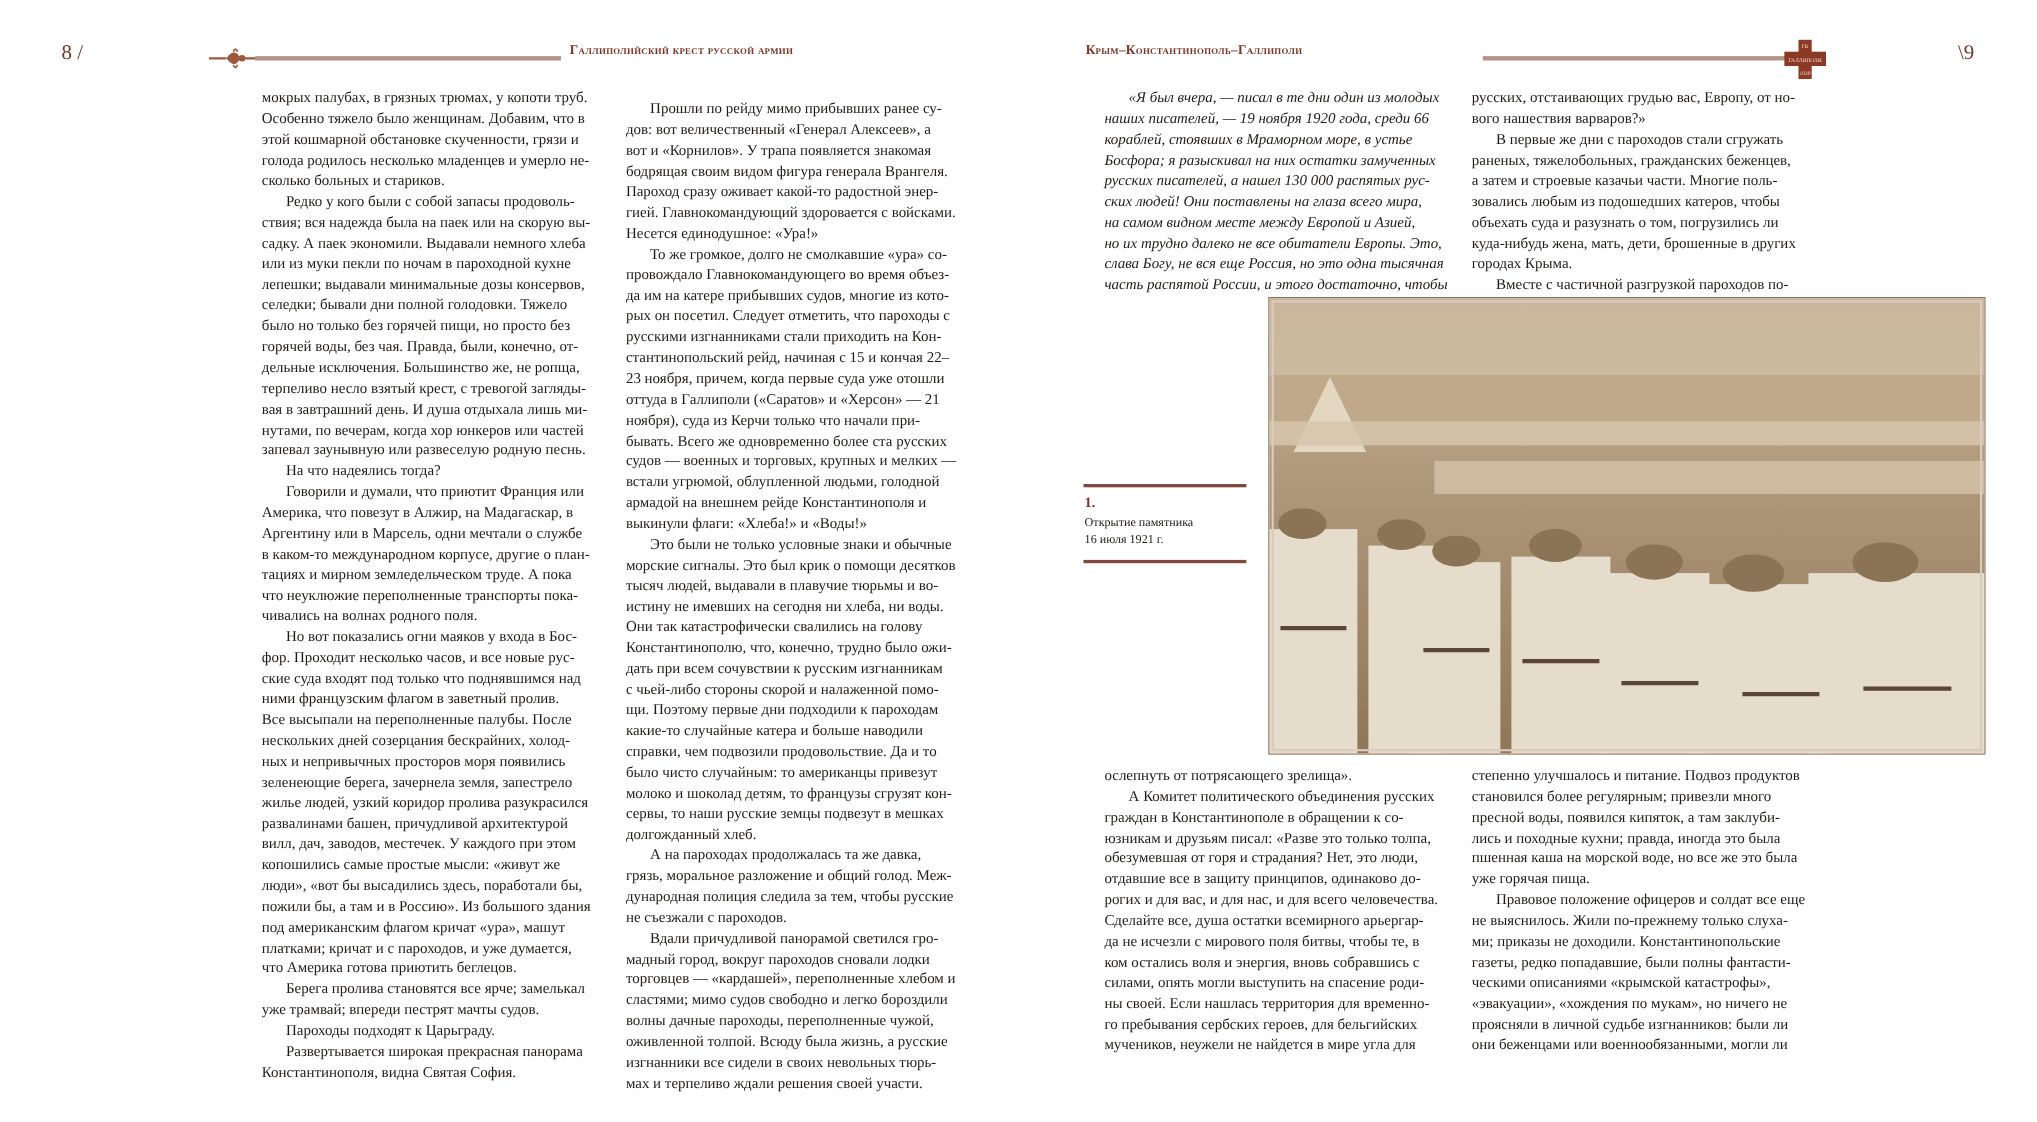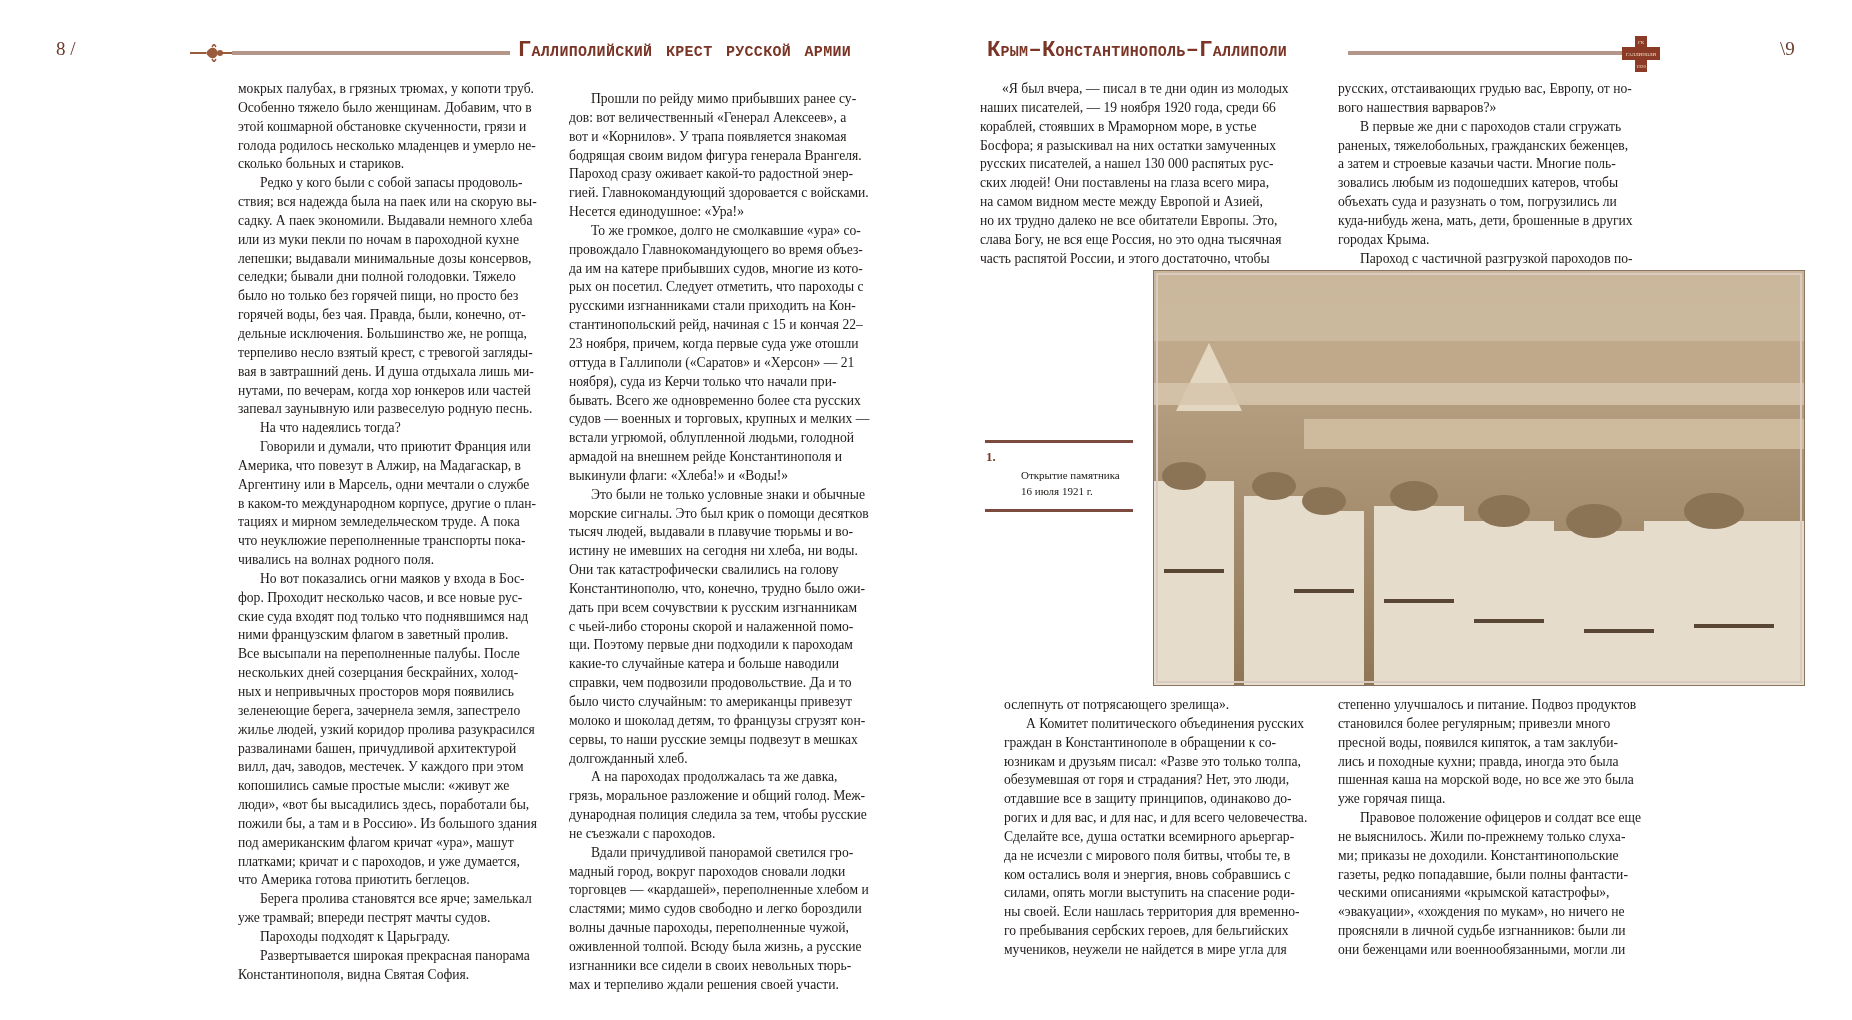--- a/index.html
+++ b/index.html
@@ -5,44 +5,44 @@
   html, body { margin: 0; padding: 0; }
   body {
     width: 1852px; height: 1020px; background: #ffffff; position: relative; overflow: hidden;
     font-family: "Liberation Serif", "DejaVu Serif", serif; color: #1e1a18;
   }
   .page-num {
     position: absolute; top: 38px; font-size: 19px; color: #6b3a2c;
     font-family: "Liberation Serif", serif;
   }
   .running-head {
-    position: absolute; top: 38px; font-size: 22px; color: #7a3526; font-weight: bold;
+    position: absolute; top: 38px; font-size: 12px; color: #7a3526; font-weight: bold;
     font-variant: small-caps; letter-spacing: 0.3px; white-space: nowrap;
-    font-family: Liberation Mono, monospace;
+    font-family: Liberation Serif, serif;
   }
   .rule {
     position: absolute; top: 51px; height: 4px; background: #b39589;
   }
   .ornament { position: absolute; }
   .col {
     position: absolute; font-size: 13.6px; line-height: 18.85px; text-align: left;
     font-family: "Liberation Serif", serif;
     margin-left: 16px;
   }
   .col p { margin: 0; white-space: nowrap; }
   .col p.ind { text-indent: 22px; }
   .photo {
     position: absolute; left: 1153px; top: 270px; width: 650px; height: 414px;
     border: 1px solid #8b7463; outline: 2px solid #d9cbbf; outline-offset: -5px;
     background: #efe6d8;
   }
   .photo svg { display: block; width: 100%; height: 100%; }
   .caption-rule { position: absolute; left: 985px; width: 148px; height: 3px; background: #7c4a3e; }
   .caption-num { position: absolute; left: 986px; top: 449px; font-size: 13px; font-weight: bold; color: #7a3526; }
-  .caption-text { position: absolute; left: 986px; top: 467px; font-size: 11px; line-height: 16px; color: #1e1a18; margin-left: 35px; }
+  .caption-text { position: absolute; left: 986px; top: 467px; font-size: 11px; line-height: 16px; color: #1e1a18; }
 </style>
 </head>
 <body>
 
 <div class="page-num" style="left:56px;">8 /</div>
 <div class="ornament" style="left:188px; top:44px;">
   <svg width="50" height="18" viewBox="0 0 50 18">
     <path d="M2 9 L18 9" stroke="#9a5a3c" stroke-width="2"></path>
     <path d="M18 9 C22 2, 28 2, 30 9 C28 16, 22 16, 18 9 Z" fill="#9a5a3c"></path>
     <circle cx="32" cy="9" r="3" fill="#9a5a3c"></circle>
@@ -159,21 +159,21 @@
     <p>не съезжали с пароходов.</p>
     <p class="ind">Вдали причудливой панорамой светился гро-</p>
     <p>мадный город, вокруг пароходов сновали лодки</p>
     <p>торговцев — «кардашей», переполненные хлебом и</p>
     <p>сластями; мимо судов свободно и легко бороздили</p>
     <p>волны дачные пароходы, переполненные чужой,</p>
     <p>оживленной толпой. Всюду была жизнь, а русские</p>
     <p>изгнанники все сидели в своих невольных тюрь-</p>
     <p>мах и терпеливо ждали решения своей участи.</p>
   </div>
-<div class="col" style="left:964px; top:80px;">
+<div class="col" style="left:988px; top:80px;font-style:italic;">
     <p class="ind">«Я был вчера, — писал в те дни один из молодых</p>
     <p>наших писателей, — 19 ноября 1920 года, среди 66</p>
     <p>кораблей, стоявших в Мраморном море, в устье</p>
     <p>Босфора; я разыскивал на них остатки замученных</p>
     <p>русских писателей, а нашел 130 000 распятых рус-</p>
     <p>ских людей! Они поставлены на глаза всего мира,</p>
     <p>на самом видном месте между Европой и Азией,</p>
     <p>но их трудно далеко не все обитатели Европы. Это,</p>
     <p>слава Богу, не вся еще Россия, но это одна тысячная</p>
     <p>часть распятой России, и этого достаточно, чтобы</p>
@@ -181,21 +181,21 @@
 <div class="col" style="left:1322px; top:80px;">
     <p>русских, отстаивающих грудью вас, Европу, от но-</p>
     <p>вого нашествия варваров?»</p>
     <p class="ind">В первые же дни с пароходов стали сгружать</p>
     <p>раненых, тяжелобольных, гражданских беженцев,</p>
     <p>а затем и строевые казачьи части. Многие поль-</p>
     <p>зовались любым из подошедших катеров, чтобы</p>
     <p>объехать суда и разузнать о том, погрузились ли</p>
     <p>куда-нибудь жена, мать, дети, брошенные в других</p>
     <p>городах Крыма.</p>
-    <p class="ind">Пароход с частичной разгрузкой пароходов по-</p>
+    <p class="ind">Вместе с частичной разгрузкой пароходов по-</p>
   </div>
 <div class="col" style="left:988px; top:696px;">
     <p>ослепнуть от потрясающего зрелища».</p>
     <p class="ind">А Комитет политического объединения русских</p>
     <p>граждан в Константинополе в обращении к со-</p>
     <p>юзникам и друзьям писал: «Разве это только толпа,</p>
     <p>обезумевшая от горя и страдания? Нет, это люди,</p>
     <p>отдавшие все в защиту принципов, одинаково до-</p>
     <p>рогих и для вас, и для нас, и для всего человечества.</p>
     <p>Сделайте все, душа остатки всемирного арьергар-</p>

